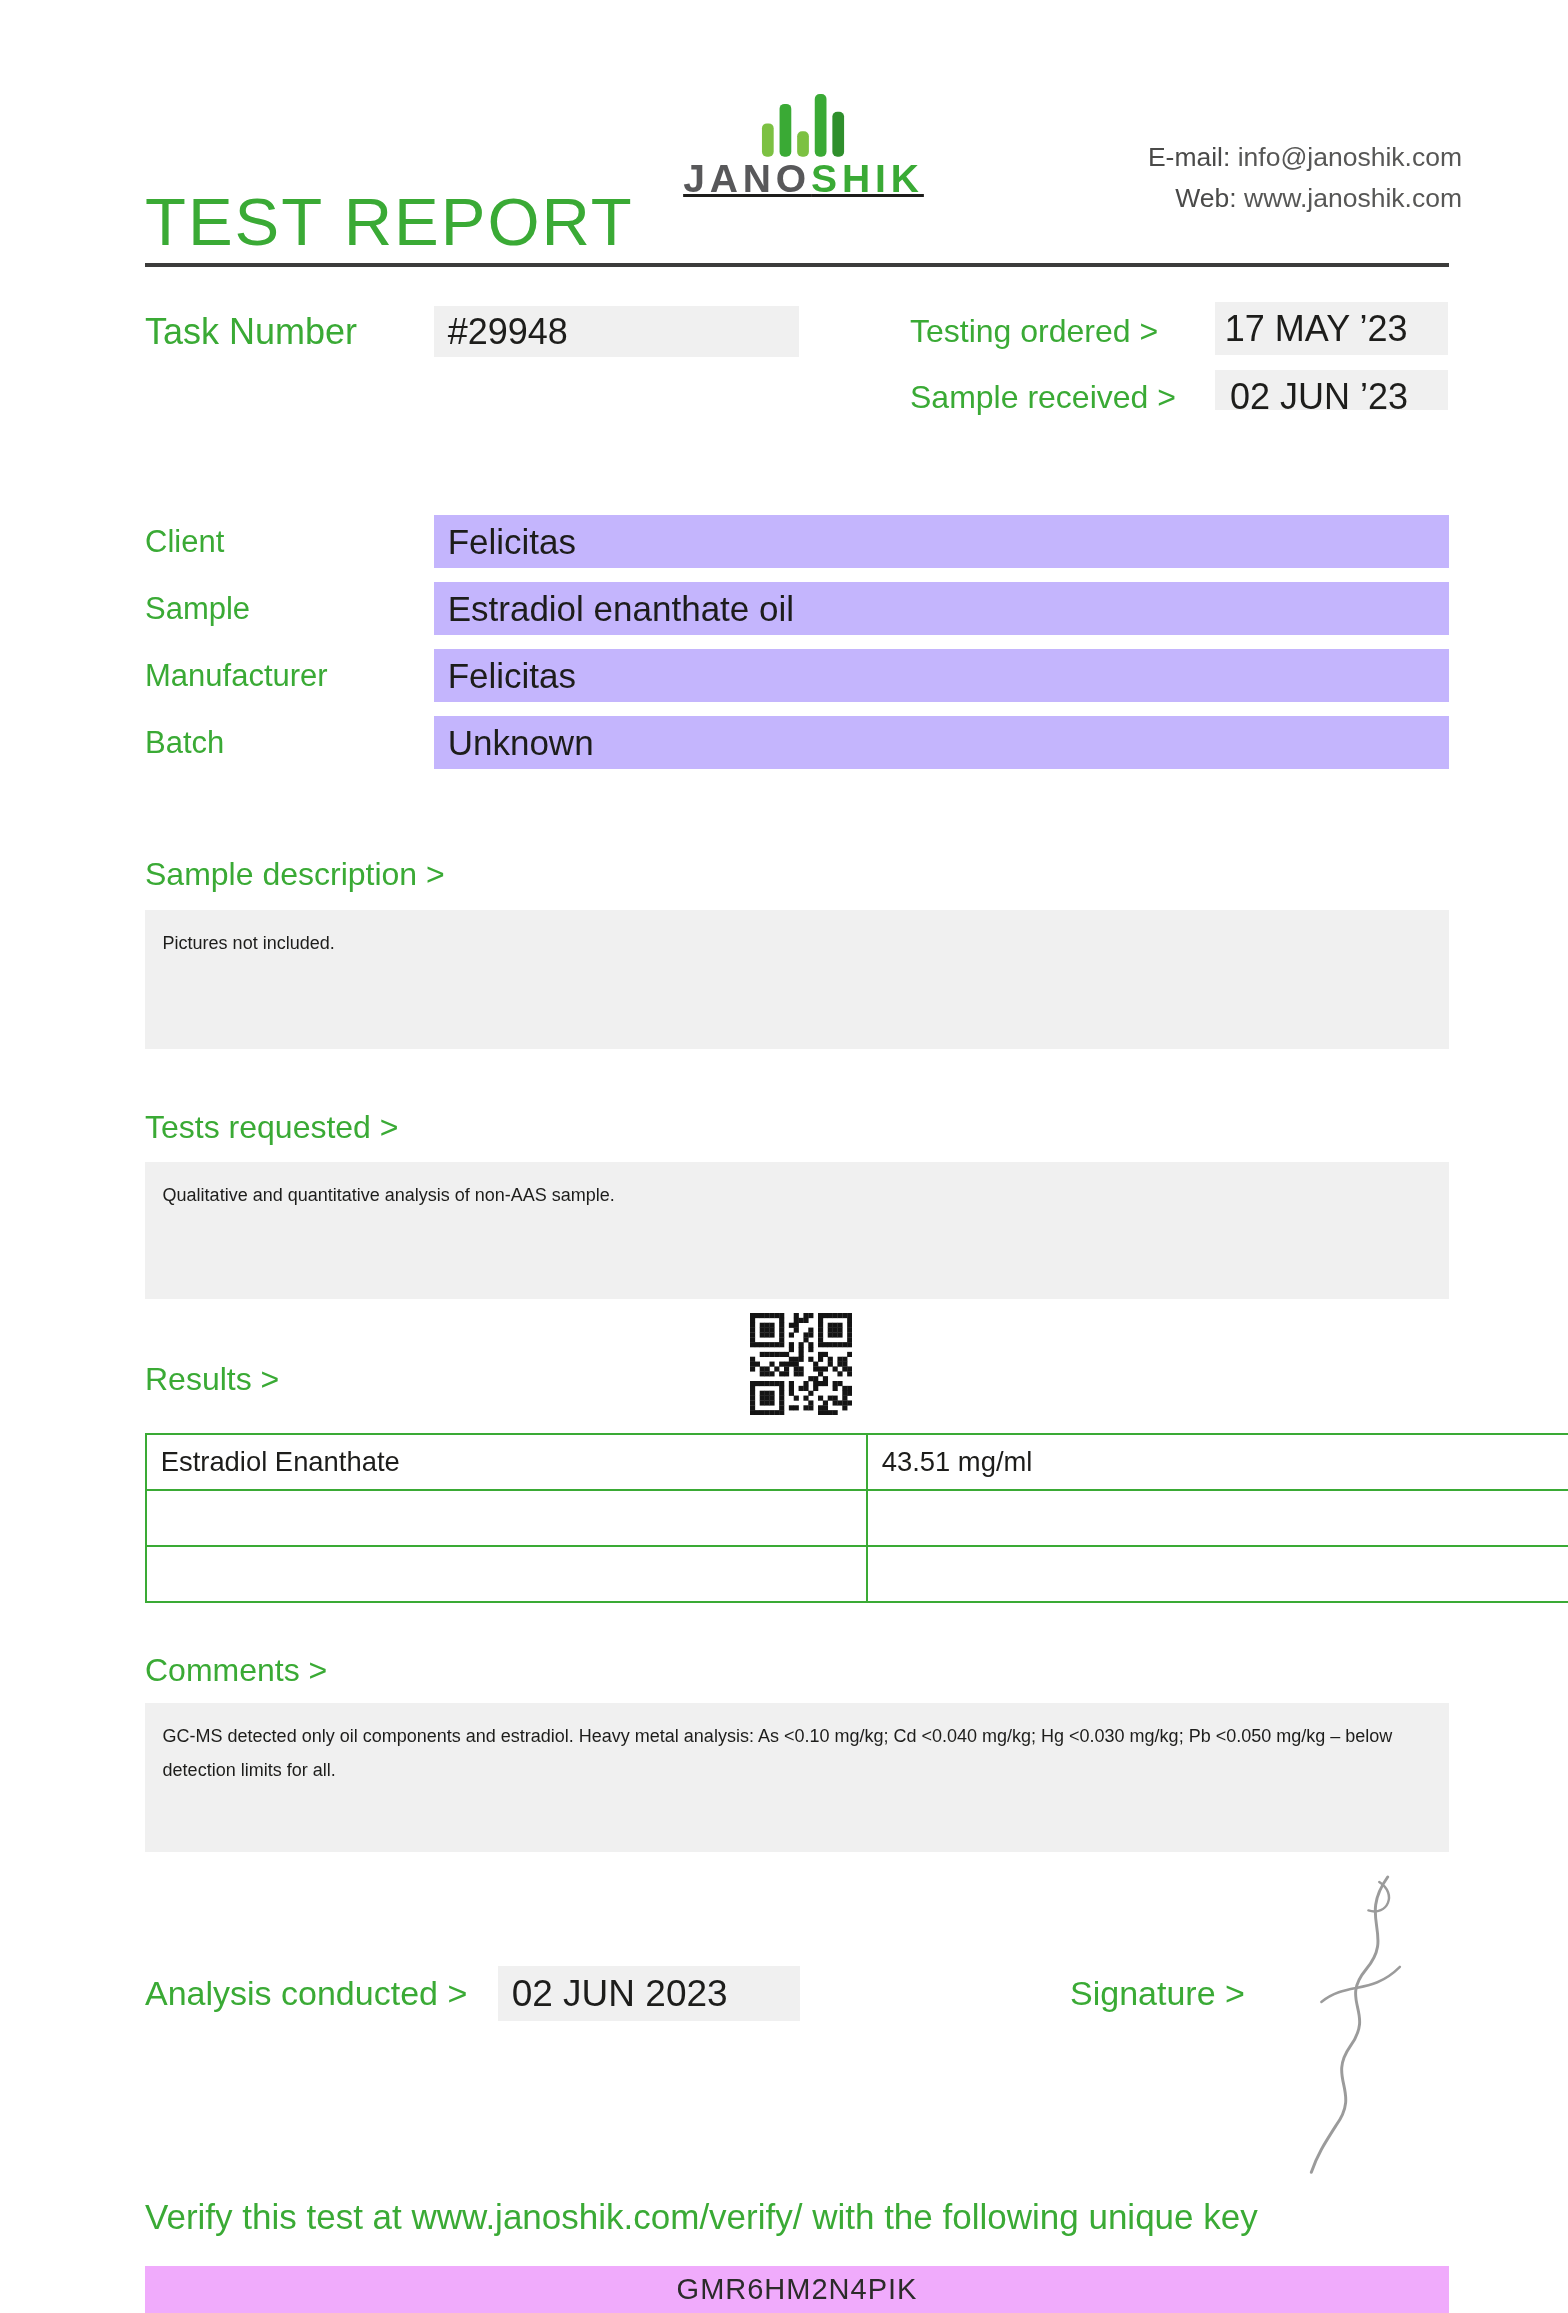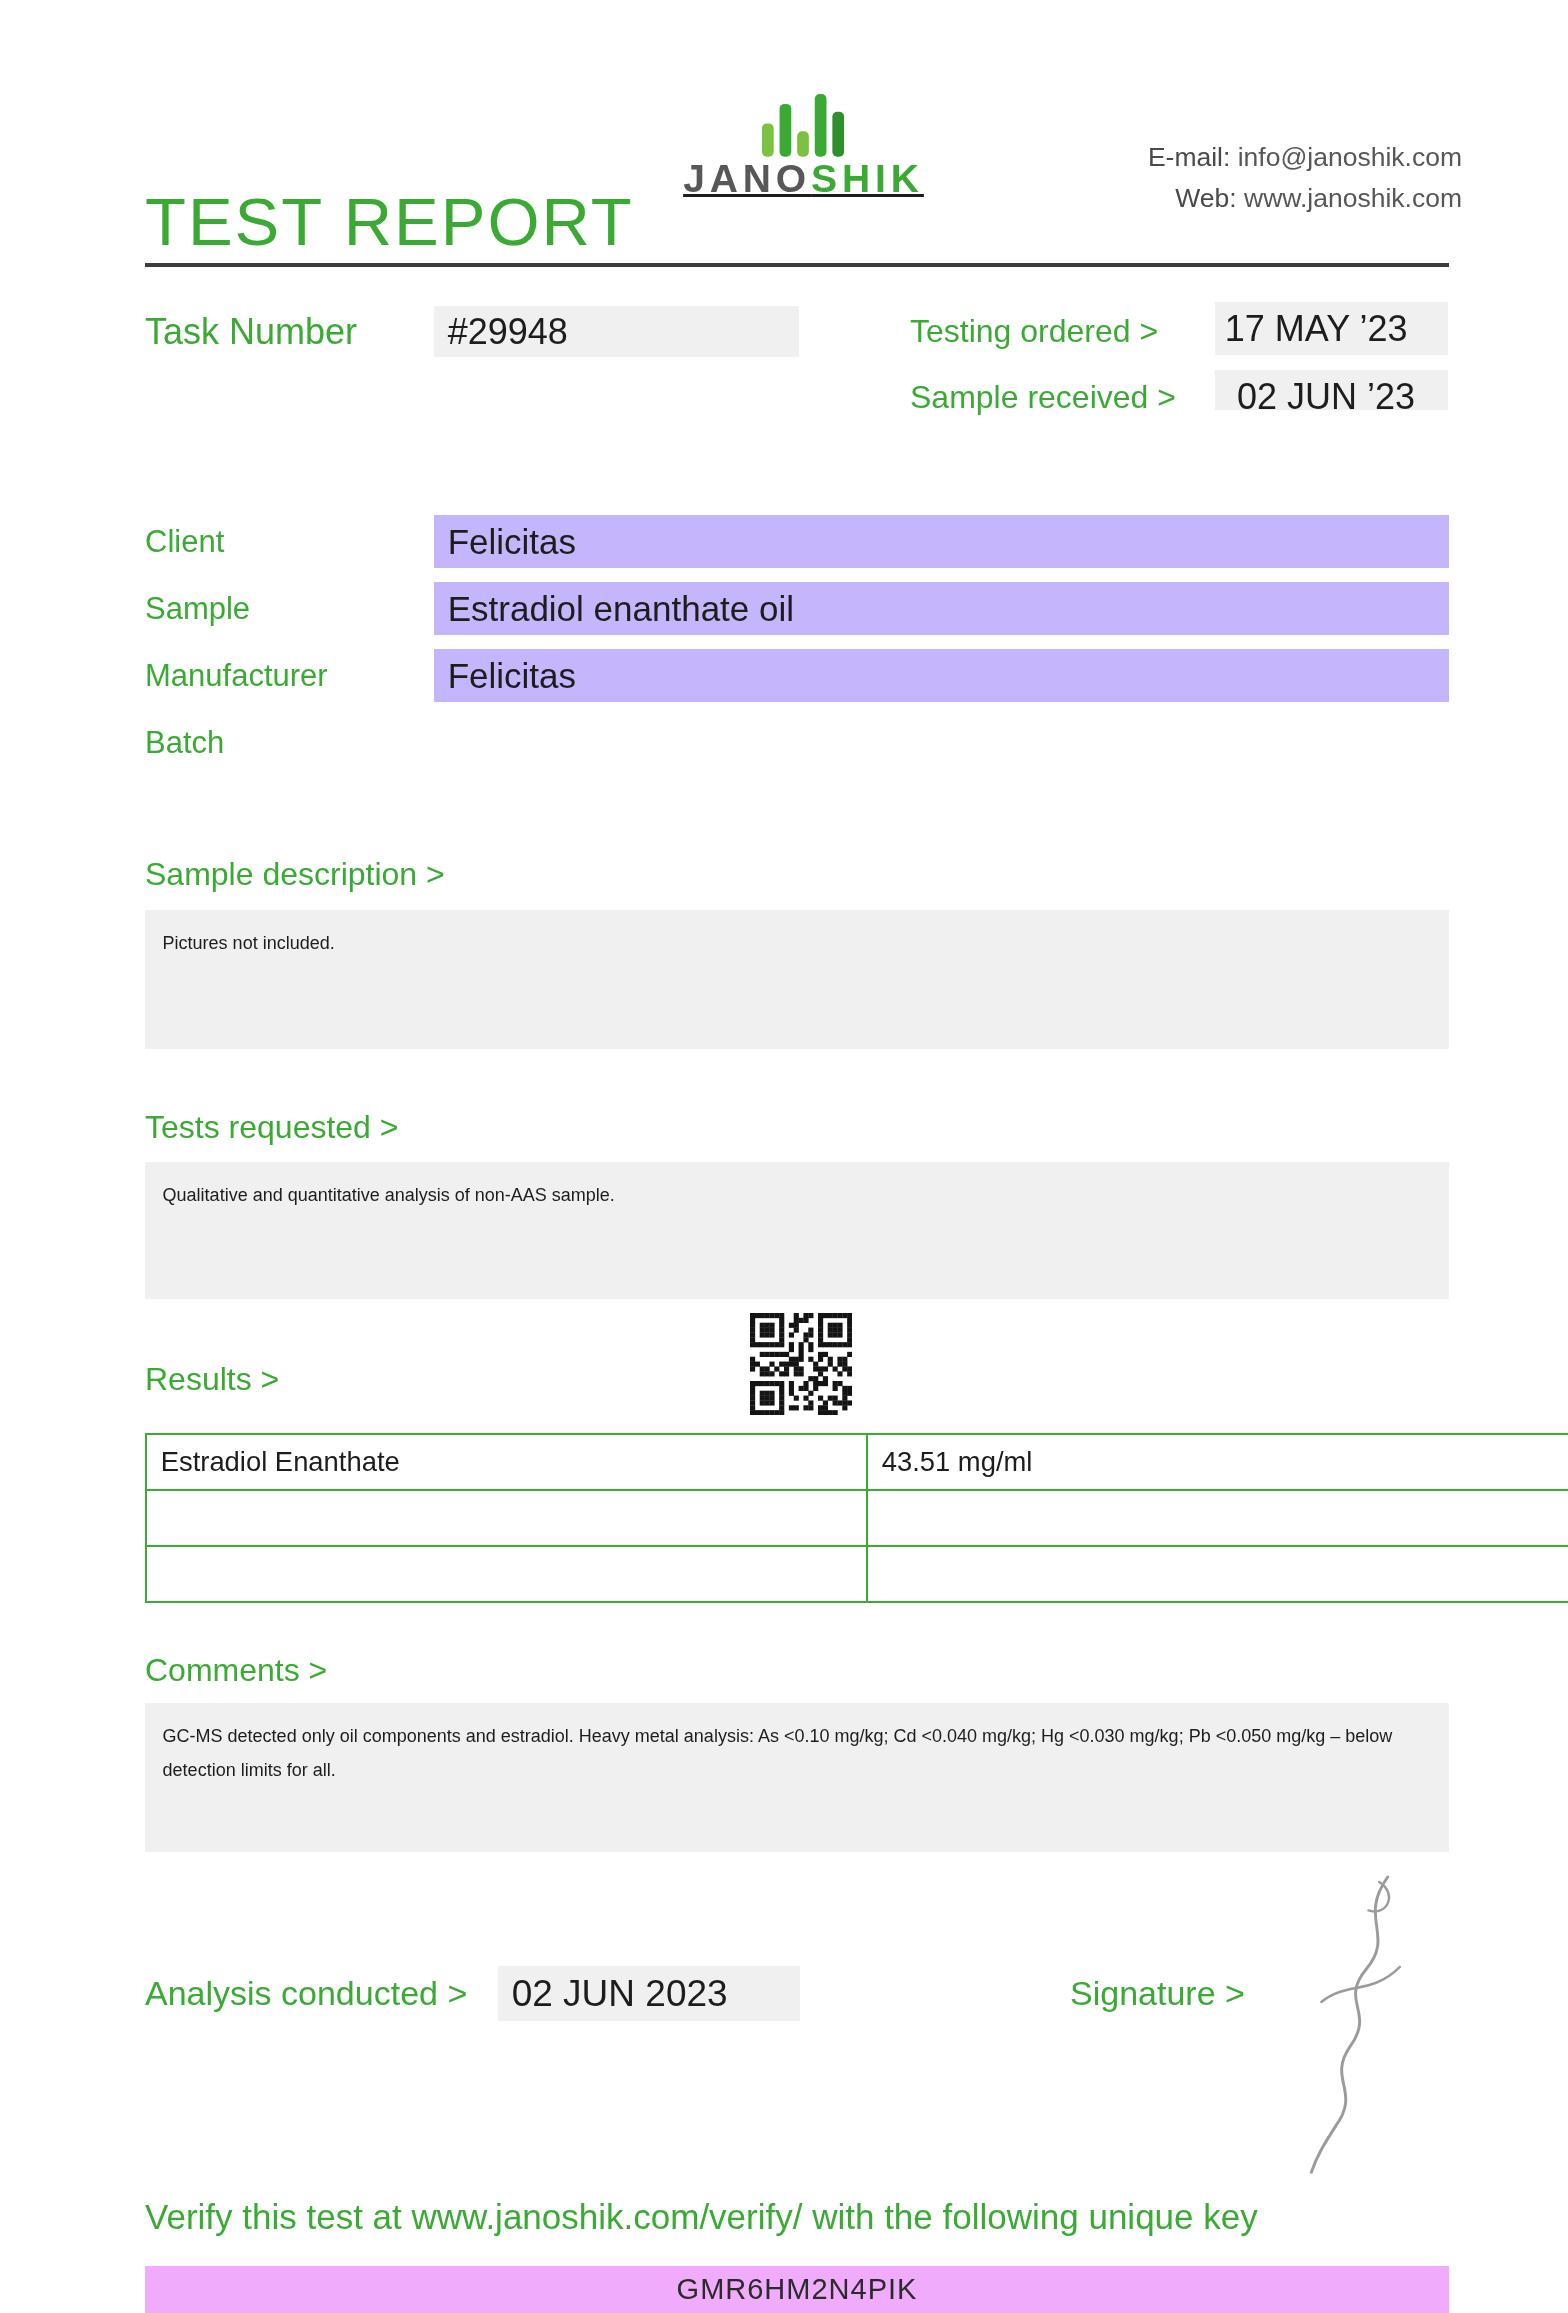--- a/index.html
+++ b/index.html
@@ -21,21 +21,21 @@
 
   
   .abs{position:absolute;box-sizing:border-box;}
   .flabel{color:#3aaa35;}
   .vbox{background:#f0f0f0;color:#1d1d1b;}
   #task-label{left:145px;top:306px;font-size:36px;line-height:51px;}
   #task-value{left:434px;top:306px;width:365px;height:51px;font-size:36px;line-height:51px;padding-left:13.7px;}
   #ordered-label{left:910px;top:306px;font-size:32px;line-height:51px;}
   #ordered-value{left:1215px;top:302px;width:233px;height:53px;font-size:36px;line-height:53px;padding-left:9.8px;}
   #received-label{left:910px;top:372px;font-size:32px;line-height:51px;}
-  #received-value{left:1215px;top:370px;width:233px;height:40px;font-size:36px;line-height:53px;padding-left:22px;}
+  #received-value{left:1215px;top:370px;width:233px;height:40px;font-size:36px;line-height:53px;padding-left:15px;}
 
   
   .info-block{position:absolute;left:145px;top:508px;width:1304px;}
   .info-row{display:flex;align-items:center;height:67px;}
   .info-label{width:289px;font-size:31px;color:#3aaa35;}
   .info-value{flex:1;height:53px;line-height:53px;background:#c4b5fd;font-size:35px;padding-left:13.7px;}
 
   
   .section-heading{position:absolute;left:145px;font-size:32px;color:#3aaa35;line-height:1.2;}
   #desc-heading{top:855px;}
@@ -101,20 +101,21 @@
     <div class="info-row">
       <div class="info-label">Sample</div>
       <div class="info-value">Estradiol enanthate oil</div>
     </div>
     <div class="info-row">
       <div class="info-label">Manufacturer</div>
       <div class="info-value">Felicitas</div>
     </div>
     <div class="info-row">
       <div class="info-label">Batch</div>
+      <div class="info-value">Unknown</div>
     </div>
   </div>
 
   <div class="section-heading" id="desc-heading">Sample description &gt;</div>
   <div class="text-box" id="desc-box">Pictures not included.</div>
 
   <div class="section-heading" id="tests-heading">Tests requested &gt;</div>
   <div class="text-box" id="tests-box">Qualitative and quantitative analysis of non-AAS sample.</div>
 
   <div class="qr"><svg xmlns="http://www.w3.org/2000/svg" width="102" height="102" viewBox="0 0 104 104">

